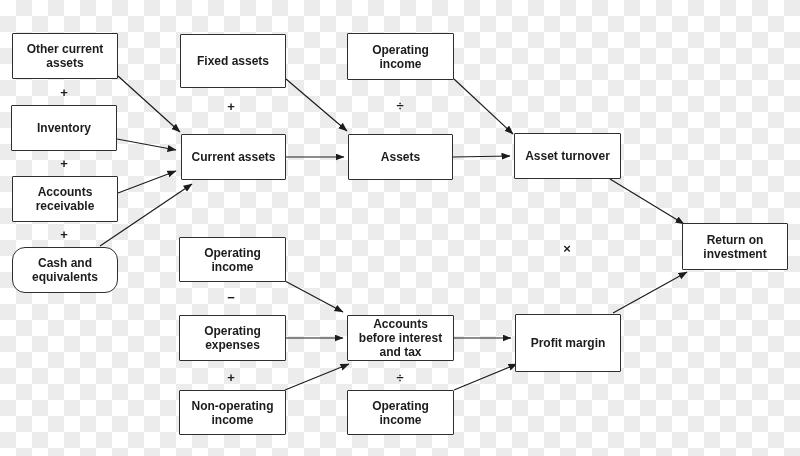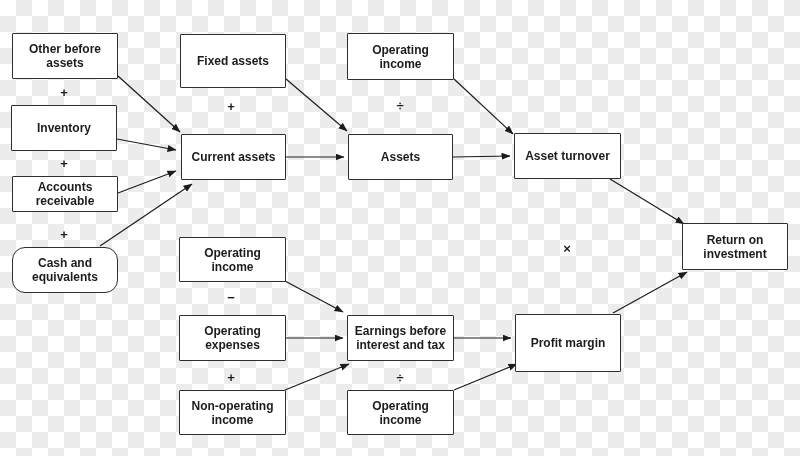--- a/index.html
+++ b/index.html
@@ -48,33 +48,33 @@
     <line x1="454" y1="79" x2="513" y2="134" marker-end="url(#ah)"></line>
     <line x1="610" y1="179" x2="684" y2="224" marker-end="url(#ah)"></line>
     <line x1="285" y1="281" x2="343" y2="312" marker-end="url(#ah)"></line>
     <line x1="286" y1="338" x2="343" y2="338" marker-end="url(#ah)"></line>
     <line x1="285" y1="390" x2="349" y2="364" marker-end="url(#ah)"></line>
     <line x1="454" y1="338" x2="511" y2="338" marker-end="url(#ah)"></line>
     <line x1="454" y1="390" x2="517" y2="364" marker-end="url(#ah)"></line>
     <line x1="613" y1="313" x2="687" y2="272" marker-end="url(#ah)"></line>
   </svg>
 
-  <div class="node" style="left:12px;top:33px;width:106px;height:46px;">Other before assets</div>
+  <div class="node" style="left:12px;top:33px;width:106px;height:46px;">Other current assets</div>
   <div class="node" style="left:180px;top:34px;width:106px;height:54px;">Fixed assets</div>
   <div class="node" style="left:347px;top:33px;width:107px;height:47px;">Operating income</div>
   <div class="node" style="left:11px;top:105px;width:106px;height:46px;">Inventory</div>
   <div class="node" style="left:181px;top:134px;width:105px;height:46px;">Current assets</div>
   <div class="node" style="left:348px;top:134px;width:105px;height:46px;">Assets</div>
   <div class="node" style="left:514px;top:133px;width:107px;height:46px;">Asset turnover</div>
-  <div class="node" style="left:12px;top:176px;width:106px;height:36px;">Accounts receivable</div>
+  <div class="node" style="left:12px;top:176px;width:106px;height:46px;">Accounts receivable</div>
   <div class="node" style="left:12px;top:247px;width:106px;height:46px;border-radius:13px;">Cash and equivalents</div>
   <div class="node" style="left:179px;top:237px;width:107px;height:45px;">Operating income</div>
   <div class="node" style="left:179px;top:315px;width:107px;height:46px;">Operating expenses</div>
   <div class="node" style="left:179px;top:390px;width:107px;height:45px;">Non-operating income</div>
-  <div class="node" style="left:347px;top:315px;width:107px;height:46px;">Earnings before interest and tax</div>
+  <div class="node" style="left:347px;top:315px;width:107px;height:46px;">Accounts before interest and tax</div>
   <div class="node" style="left:347px;top:390px;width:107px;height:45px;">Operating income</div>
   <div class="node" style="left:515px;top:314px;width:106px;height:58px;">Profit margin</div>
   <div class="node" style="left:682px;top:223px;width:106px;height:47px;">Return on investment</div>
 
   <span class="op" style="left:64px;top:92px;">+</span>
   <span class="op" style="left:64px;top:163px;">+</span>
   <span class="op" style="left:64px;top:234px;">+</span>
   <span class="op" style="left:231px;top:106px;">+</span>
   <span class="op" style="left:400px;top:105px;">÷</span>
   <span class="op" style="left:567px;top:248px;">×</span>

